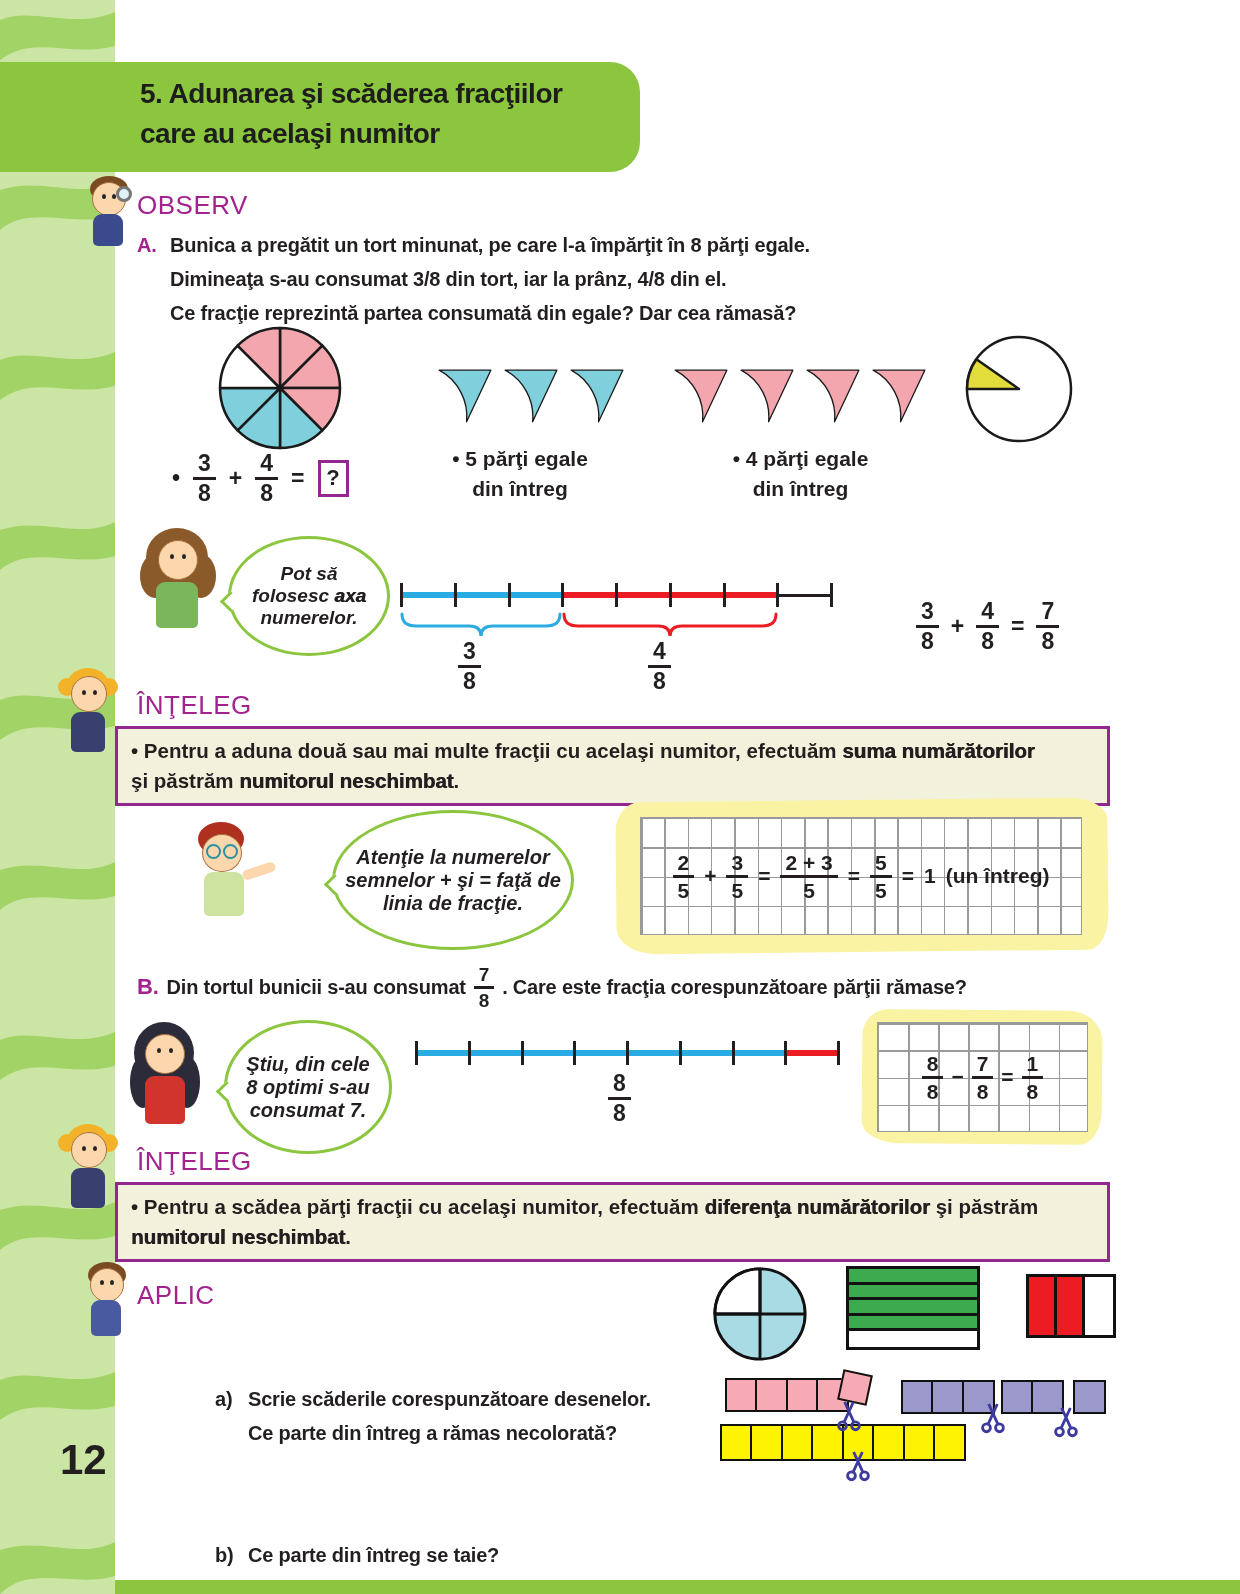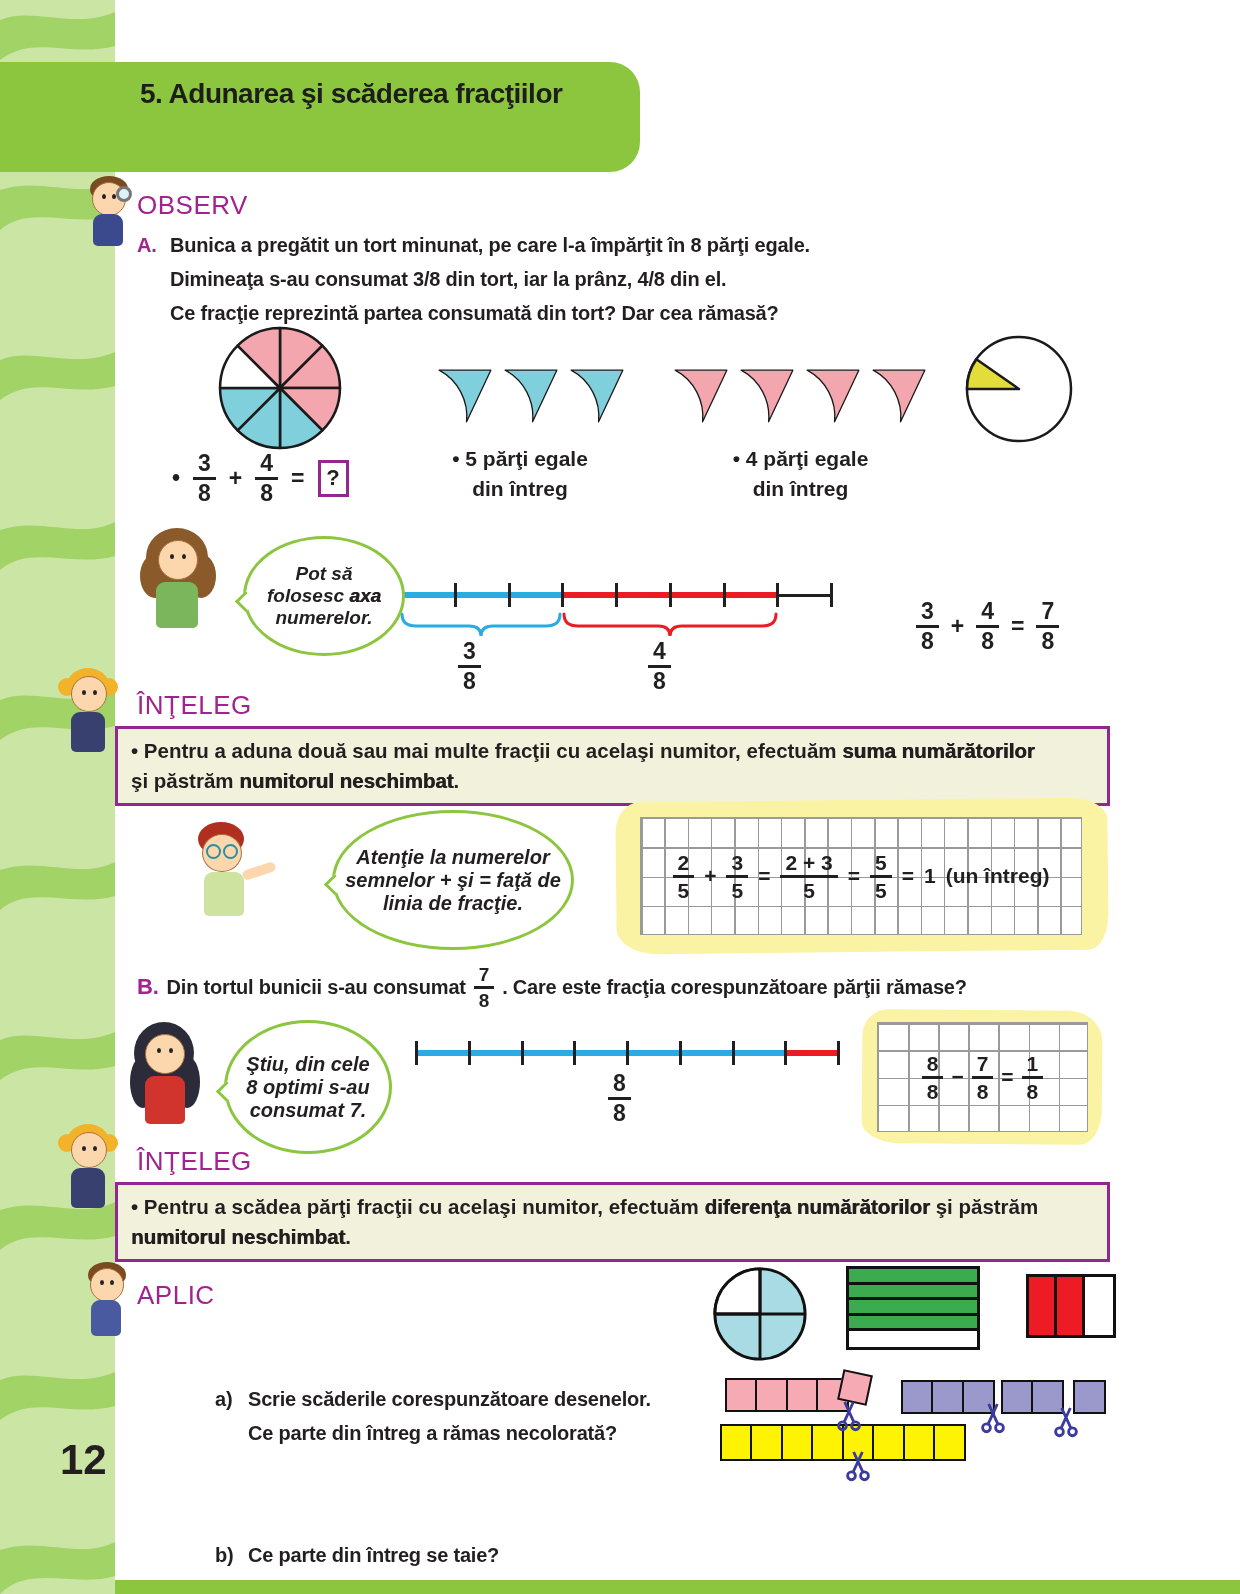--- a/index.html
+++ b/index.html
@@ -114,37 +114,38 @@
       <path class="stripe" d="M0 1210 C40 1196 80 1220 115 1202 L115 1236 C75 1248 30 1224 0 1250 Z"></path>
       <path class="stripe" d="M0 1380 C30 1366 75 1390 115 1372 L115 1406 C70 1418 35 1394 0 1420 Z"></path>
       <path class="stripe" d="M0 1550 C40 1536 80 1560 115 1542 L115 1576 C75 1588 30 1564 0 1594 Z"></path>
     </svg>
   </div>
   <div class="page-num" data-name="page-number">12</div>
   <div class="bottom-bar" data-name="bottom-border"></div>
 
   <div class="banner" data-name="lesson-title-banner">
     <div data-name="lesson-title-line1">5. Adunarea şi scăderea fracţiilor</div>
+    <div data-name="lesson-title-line2">care au acelaşi numitor</div>
   </div>
 
   <div class="avatar" style="left:82px;top:176px;width:54px;height:74px;" data-name="observ-boy-avatar">
     <div class="hair" style="left:8px;top:0;width:38px;height:26px;background:#7a4a21;"></div>
     <div class="face" style="left:10px;top:6px;width:32px;height:32px;"></div>
     <div class="eye" style="left:20px;top:18px;"></div>
       <div class="eye" style="left:30px;top:18px;"></div>
     <div class="torso" style="left:11px;top:38px;width:30px;height:32px;background:#3b4a8c;"></div>
     <div class="acc" data-name="magnifier-icon" style="left:34px;top:10px;width:16px;height:16px;border:3px solid #777;border-radius:50%;background:#dff2f5;"></div>
   </div>
   <div class="h-magenta" style="left:137px;top:190px;" data-name="observ-heading">OBSERV</div>
 
   <div class="para hang" style="left:137px;top:228px;width:800px;" data-name="problem-a">
     <span class="lbl" data-name="problem-a-label">A.</span>
     <div data-name="problem-a-line1">Bunica a pregătit un tort minunat, pe care l-a împărţit în 8 părţi egale.</div>
     <div data-name="problem-a-line2">Dimineaţa s-au consumat 3/8 din tort, iar la prânz, 4/8 din el.</div>
-    <div data-name="problem-a-line3">Ce fracţie reprezintă partea consumată din tort? Dar cea rămasă?</div>
+    <div data-name="problem-a-line3">Ce fracţie reprezintă partea consumată din egale? Dar cea rămasă?</div>
   </div>
 
   <svg style="position:absolute;left:218px;top:326px;" width="124" height="124" viewBox="0 0 122 122" data-name="cake-pie-chart">
     <path class="outl f-pink" d="M61,61 L61,2 A59,59 0 0 1 102.7,19.3 Z"></path>
     <path class="outl f-pink" d="M61,61 L102.7,19.3 A59,59 0 0 1 120,61 Z"></path>
     <path class="outl f-pink" d="M61,61 L120,61 A59,59 0 0 1 102.7,102.7 Z"></path>
     <path class="outl f-blue" d="M61,61 L102.7,102.7 A59,59 0 0 1 61,120 Z"></path>
     <path class="outl f-blue" d="M61,61 L61,120 A59,59 0 0 1 19.3,102.7 Z"></path>
     <path class="outl f-blue" d="M61,61 L19.3,102.7 A59,59 0 0 1 2,61 Z"></path>
     <path class="outl f-white" d="M61,61 L2,61 A59,59 0 0 1 19.3,19.3 Z"></path>
@@ -208,21 +209,21 @@
 
   <div class="avatar" style="left:140px;top:528px;width:90px;height:132px;" data-name="axis-girl-avatar">
     <div class="hair" style="left:6px;top:0;width:62px;height:58px;background:#8a5a2b;"></div>
     <div class="hair" style="left:0;top:26px;width:30px;height:44px;background:#8a5a2b;"></div>
     <div class="hair" style="left:46px;top:26px;width:30px;height:44px;background:#8a5a2b;"></div>
     <div class="face" style="left:18px;top:12px;width:38px;height:38px;"></div>
     <div class="eye" style="left:30px;top:26px;"></div>
       <div class="eye" style="left:42px;top:26px;"></div>
     <div class="torso" style="left:16px;top:54px;width:42px;height:46px;background:#7cb65c;"></div>
   </div>
-  <div class="bubble" style="left:243px;top:536px;width:162px;height:120px;font-size:19px;" data-name="axis-speech-bubble">
+  <div class="bubble" style="left:228px;top:536px;width:162px;height:120px;font-size:19px;" data-name="axis-speech-bubble">
     <div class="tail" data-name="bubble-tail"></div>
     <div>Pot să</div>
     <div><span>folosesc </span><span style="text-shadow:0.6px 0 currentColor;">axa</span></div>
     <div>numerelor.</div>
   </div>
 
   <div class="numline" style="left:400px;top:560px;width:433px;height:50px;" data-name="number-line-1">
     <div class="nl-base"></div>
     <div class="nl-bar" style="left:0;width:37.5%;background:var(--line-blue);" data-name="number-line-1-blue-part"></div>
     <div class="nl-bar" style="left:37.5%;width:50%;background:var(--line-red);" data-name="number-line-1-red-part"></div>

